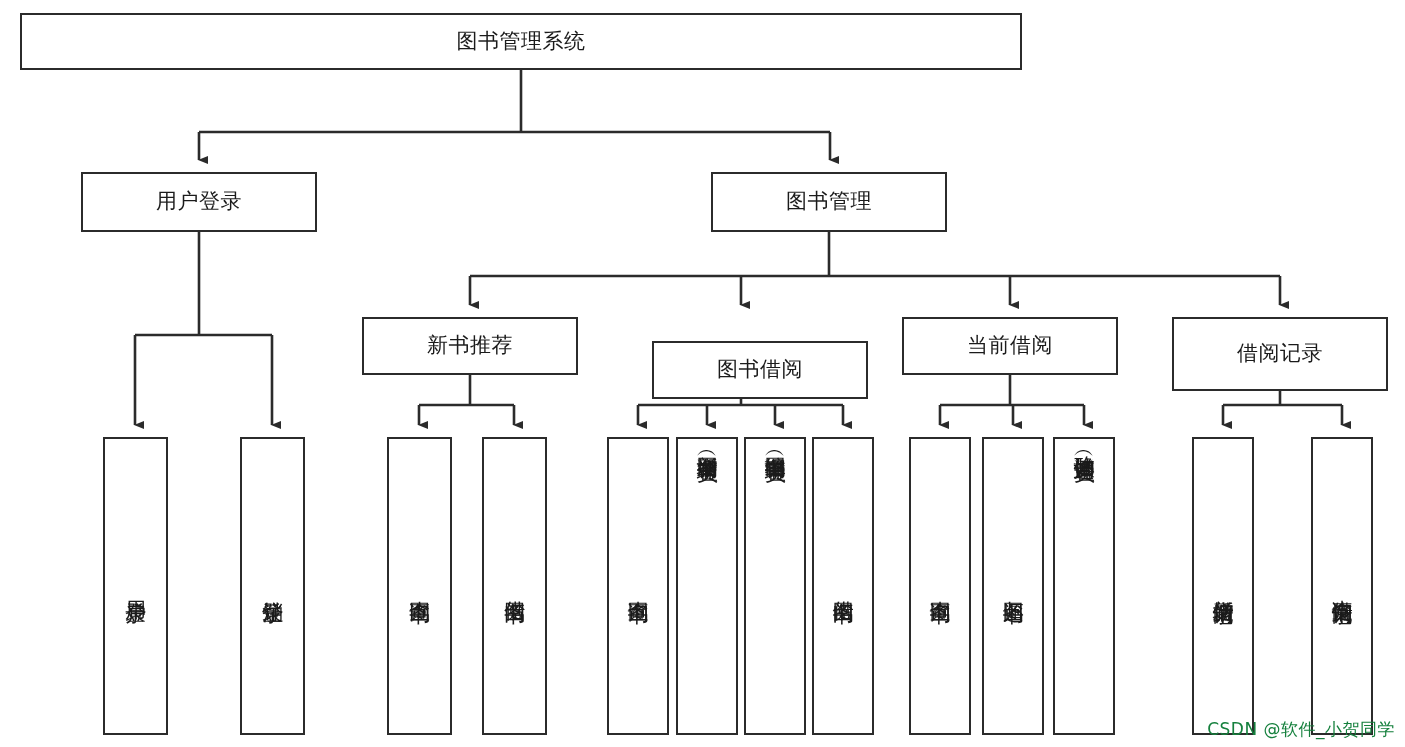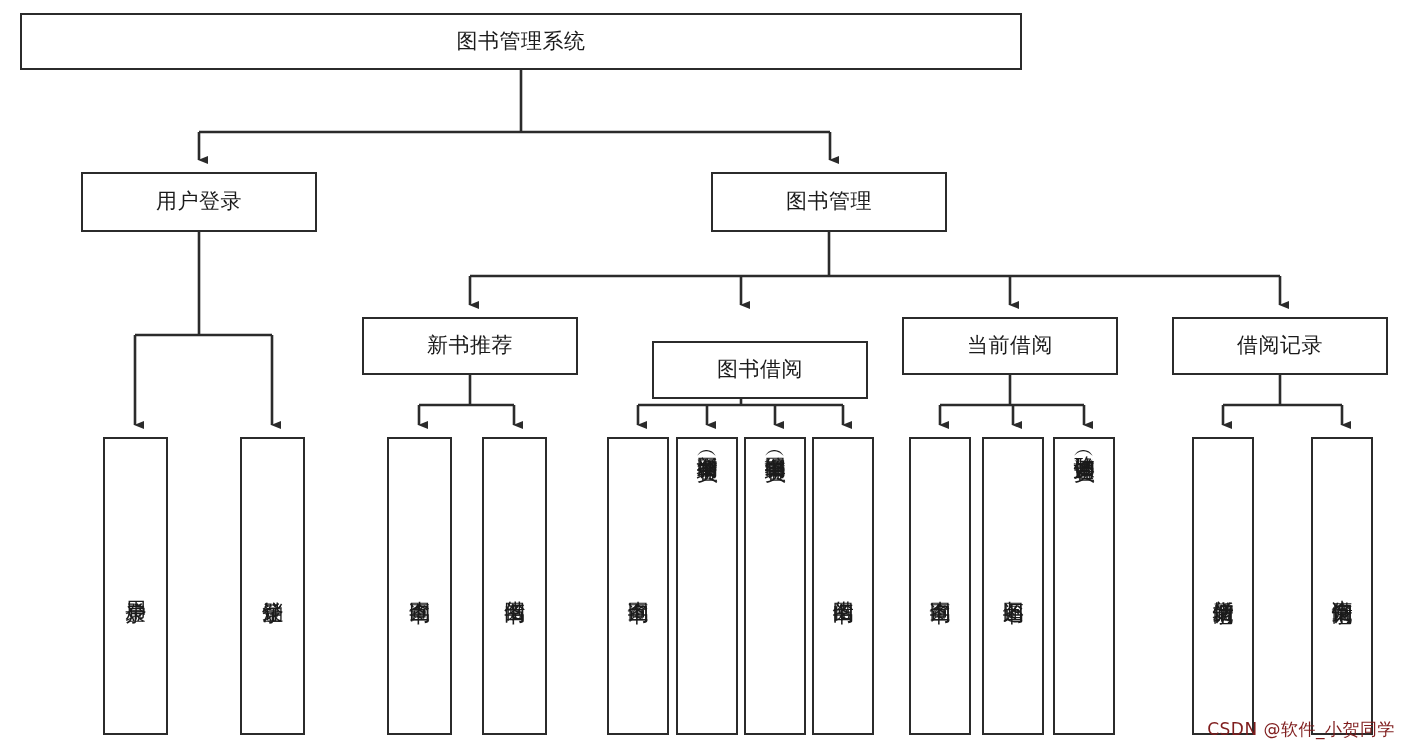--- a/index.html
+++ b/index.html
@@ -148,21 +148,21 @@
 
   <div class="node-box" style="left: 711px; top: 172px; width: 236px; height: 60px; border-color: rgb(43, 43, 43); background: rgb(255, 255, 255);">
     <span class="node-label-h" style="color: rgb(27, 27, 27);">图书管理</span>
   </div>
   <div class="node-box" style="left: 652px; top: 317px; width: 216px; height: 58px; border-color: rgb(43, 43, 43); background: rgb(255, 255, 255); margin-top: 24px;">
     <span class="node-label-h" style="color: rgb(27, 27, 27);">图书借阅</span>
   </div>
   <div class="node-box" style="left: 902px; top: 317px; width: 216px; height: 58px; border-color: rgb(43, 43, 43); background: rgb(255, 255, 255);">
     <span class="node-label-h" style="color: rgb(27, 27, 27);">当前借阅</span>
   </div>
-  <div class="node-box" style="left: 1172px; top: 317px; width: 216px; height: 58px; border-color: rgb(43, 43, 43); background: rgb(255, 255, 255);">
+  <div class="node-box" style="left: 1172px; top: 317px; width: 216px; height: 74px; border-color: rgb(43, 43, 43); background: rgb(255, 255, 255);">
     <span class="node-label-h" style="color: rgb(27, 27, 27);">借阅记录</span>
   </div>
 
   <div class="node-box leaf-box leaf-center" style="left: 103px; top: 437px; width: 65px; height: 298px; border-color: rgb(43, 43, 43); background: rgb(255, 255, 255);">
     <span class="node-label-v" style="color: rgb(27, 27, 27);">用户登录</span>
   </div>
   <div class="node-box leaf-box leaf-center" style="left: 240px; top: 437px; width: 65px; height: 298px; border-color: rgb(43, 43, 43); background: rgb(255, 255, 255);">
     <span class="node-label-v" style="color: rgb(27, 27, 27);">注销登录</span>
   </div>
   <div class="node-box leaf-box leaf-center" style="left: 387px; top: 437px; width: 65px; height: 298px; border-color: rgb(43, 43, 43); background: rgb(255, 255, 255);">
@@ -192,15 +192,15 @@
   <div class="node-box leaf-box" style="left: 1053px; top: 437px; width: 62px; height: 298px; border-color: rgb(43, 43, 43); background: rgb(255, 255, 255);">
     <span class="node-label-v" style="color: rgb(27, 27, 27);">确认归还（管理员）</span>
   </div>
   <div class="node-box leaf-box leaf-center" style="left: 1192px; top: 437px; width: 62px; height: 298px; border-color: rgb(43, 43, 43); background: rgb(255, 255, 255);">
     <span class="node-label-v" style="color: rgb(27, 27, 27);">新增借阅记录</span>
   </div>
   <div class="node-box leaf-box leaf-center" style="left: 1311px; top: 437px; width: 62px; height: 298px; border-color: rgb(43, 43, 43); background: rgb(255, 255, 255);">
     <span class="node-label-v" style="color: rgb(27, 27, 27);">查询借阅记录</span>
   </div>
 
-  <div class="watermark" style="color: #7f1d1d; margin-left: 38px;">CSDN @软件_小贺同学</div>
+  <div class="watermark" style="color: #15803d; margin-left: 38px;">CSDN @软件_小贺同学</div>
 
 </div>
 
 </body></html>

